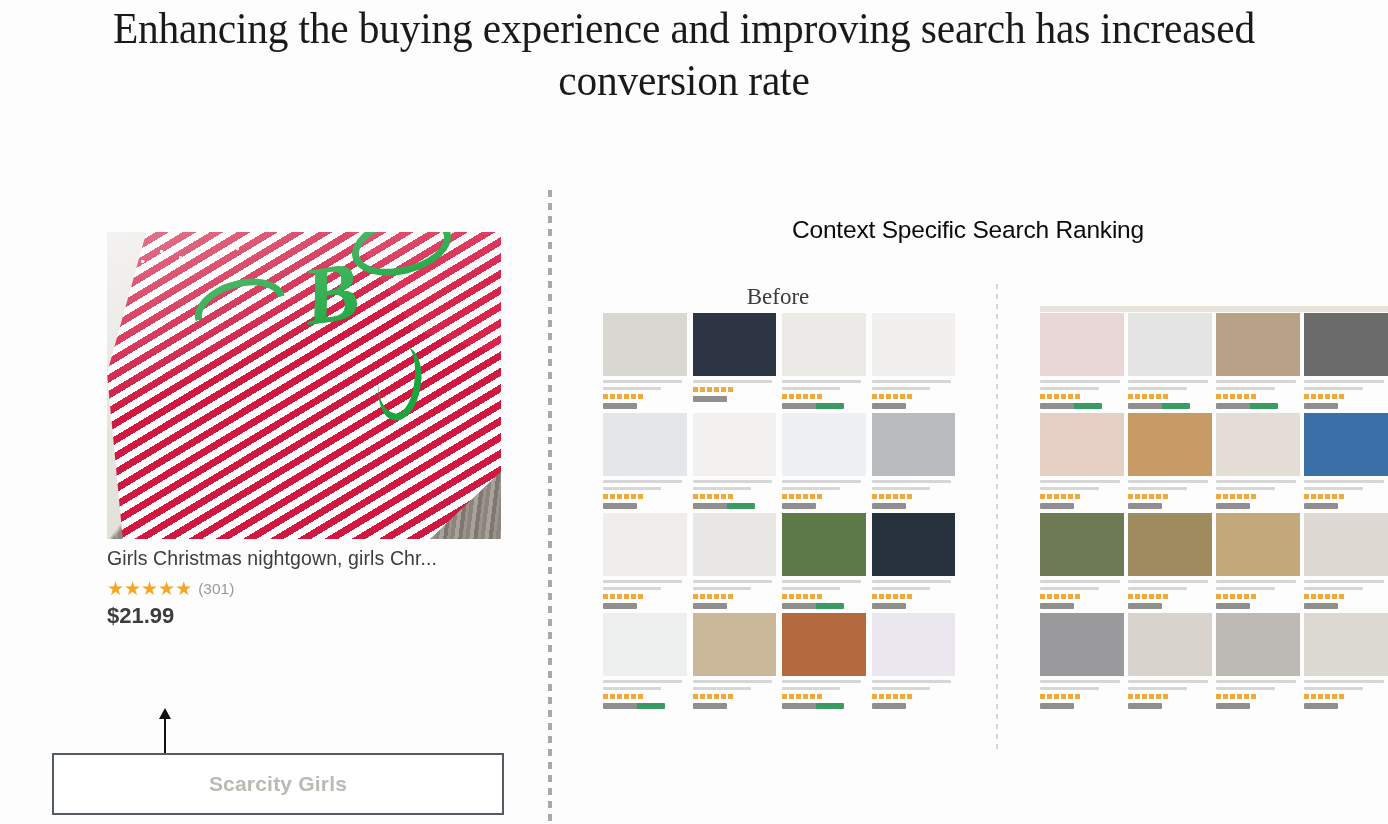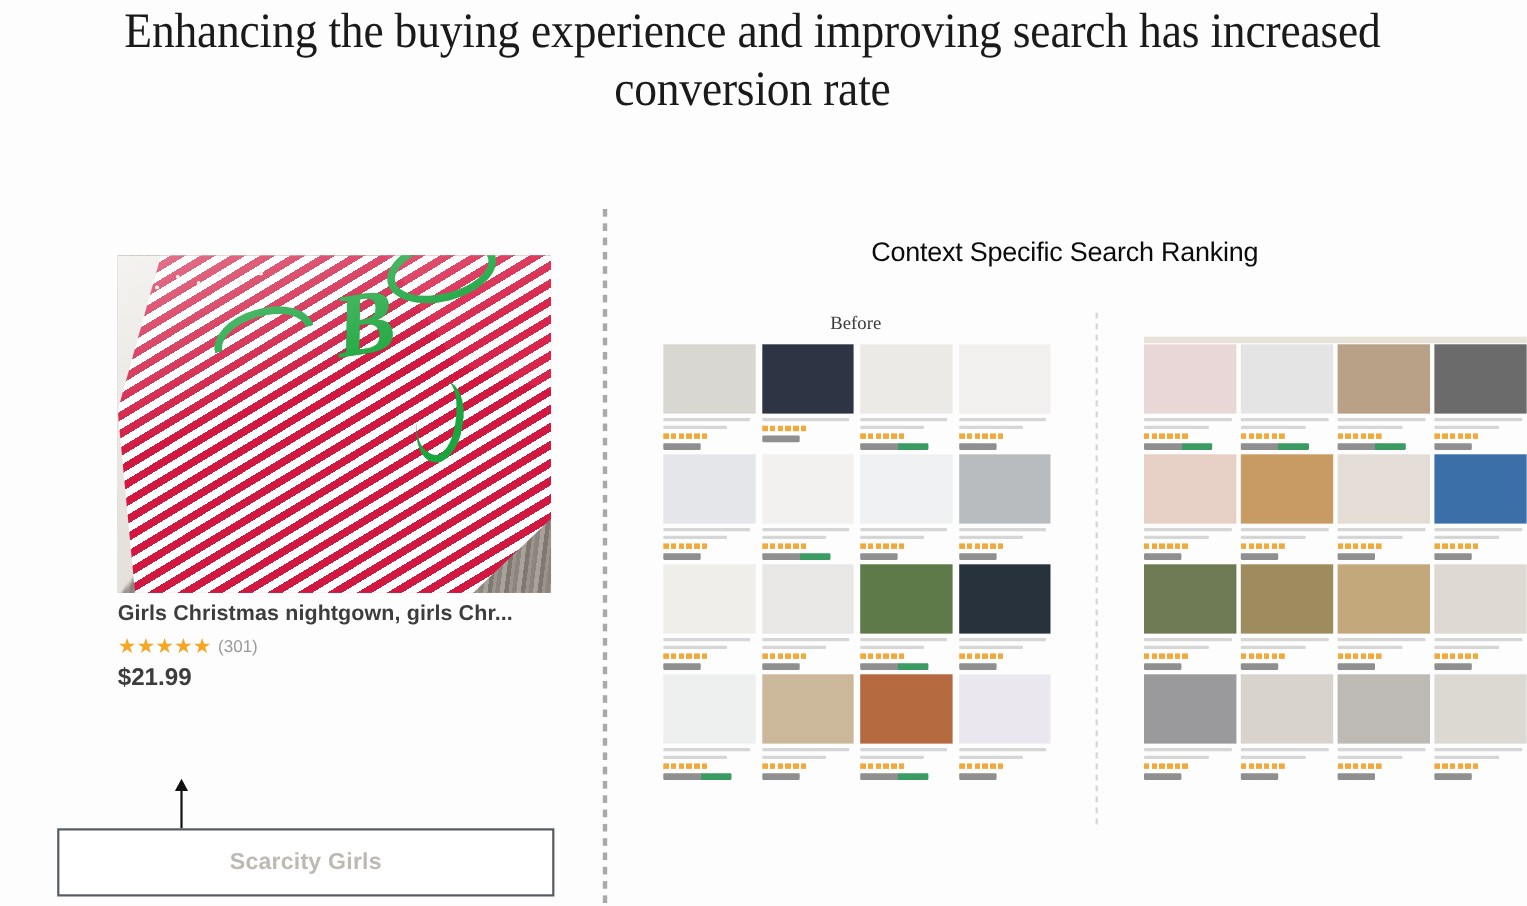--- a/index.html
+++ b/index.html
@@ -88,21 +88,21 @@
     background:
       radial-gradient(circle at 10% 60%,#e9e4dc 1.6px,transparent 2px),
       radial-gradient(circle at 26% 40%,#e9e4dc 1.6px,transparent 2px),
       radial-gradient(circle at 42% 52%,#e9e4dc 1.6px,transparent 2px),
       radial-gradient(circle at 58% 38%,#e9e4dc 1.6px,transparent 2px),
       radial-gradient(circle at 74% 50%,#e9e4dc 1.6px,transparent 2px),
       radial-gradient(circle at 90% 34%,#e9e4dc 1.6px,transparent 2px);
   }
 
   #product-info{position:absolute;left:107px;top:367px;width:400px;}
-  #product-title{font-size:19.5px;color:#3d3d3d;letter-spacing:.1px;margin-bottom:9px;font-weight:bold;}
+  #product-title{font-size:19.5px;color:#3d3d3d;letter-spacing:.1px;margin-bottom:9px;}
   #shop-name{font-size:15.5px;color:#9a9a9a;letter-spacing:.1px;margin-bottom:6px;}
   #rating-row{display:flex;align-items:center;gap:6px;margin-bottom:4px;}
   #stars{color:#f6a623;font-size:19px;letter-spacing:0px;line-height:1;}
   #review-count{font-size:15.5px;color:#9a9a9a;}
   #price{font-size:22px;font-weight:700;color:#3d3d3d;margin:5px 0 4px;}
   #scarcity-text{font-size:16px;color:#d35f4a;}
 
   
   #callout-arrow{position:absolute;left:164px;top:718px;width:2px;height:36px;background:#111;}
   #callout-arrow:before{
@@ -131,21 +131,21 @@
 
   
   #right-col{position:absolute;left:548px;top:180px;width:840px;height:644px;}
   #ranking-title{
     position:absolute;left:0;top:36px;width:840px;text-align:center;
     font-size:24.5px;font-weight:400;color:#0b0b0b;letter-spacing:-.2px;
   }
   .compare-label{
     position:absolute;top:104px;
     font-family:"Liberation Serif",serif;
-    font-size:17px;color:#3b3b3b;text-align:center;
+    font-size:23px;color:#3b3b3b;text-align:center;
   }
   #label-before{left:110px;width:240px;}
   #label-after{left:550px;width:240px;}
 
   .srp-grid{position:absolute;top:133px;display:grid;grid-template-columns:repeat(4,1fr);}
   #grid-before{left:55px;width:352px;column-gap:6px;row-gap:4px;}
   #grid-after{left:492px;width:348px;column-gap:4px;row-gap:4px;}
   #grid-after:before{
     content:"";position:absolute;left:0;top:-7px;width:100%;height:6px;background:#e8e3d8;
   }

